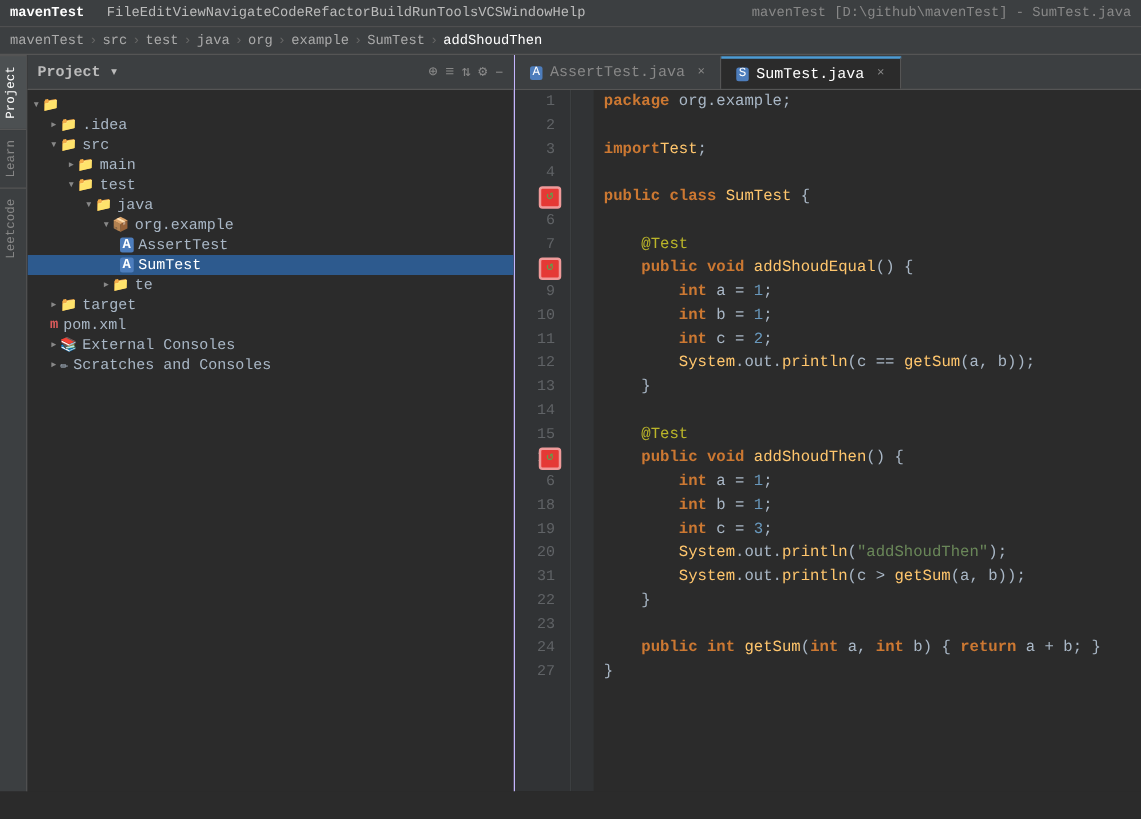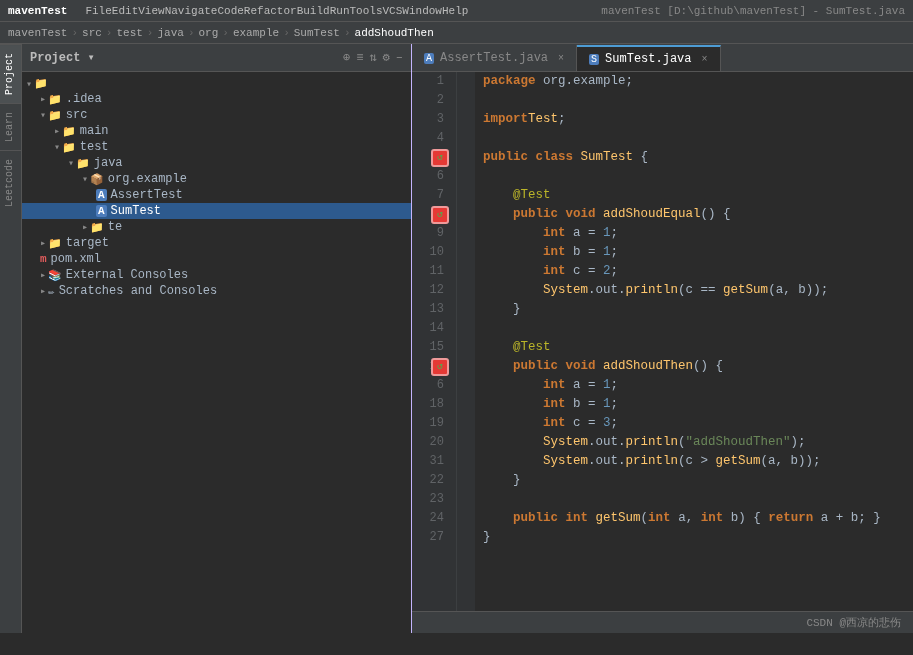--- a/index.html
+++ b/index.html
@@ -448,18 +448,15 @@
           <div class="code-line"><span style="color: rgb(169, 183, 198);">        </span><span style="color: rgb(204, 120, 50); font-weight: bold;">int</span><span style="color: rgb(169, 183, 198);"> b = </span><span style="color: rgb(104, 151, 187);">1</span><span style="color: rgb(169, 183, 198);">;</span></div>
           <div class="code-line"><span style="color: rgb(169, 183, 198);">        </span><span style="color: rgb(204, 120, 50); font-weight: bold;">int</span><span style="color: rgb(169, 183, 198);"> c = </span><span style="color: rgb(104, 151, 187);">3</span><span style="color: rgb(169, 183, 198);">;</span></div>
           <div class="code-line"><span style="color: rgb(255, 198, 109);">        System</span><span style="color: rgb(169, 183, 198);">.out.</span><span style="color: rgb(255, 198, 109);">println</span><span style="color: rgb(169, 183, 198);">(</span><span style="color: rgb(106, 135, 89);">"addShoudThen"</span><span style="color: rgb(169, 183, 198);">);</span></div>
           <div class="code-line"><span style="color: rgb(255, 198, 109);">        System</span><span style="color: rgb(169, 183, 198);">.out.</span><span style="color: rgb(255, 198, 109);">println</span><span style="color: rgb(169, 183, 198);">(c &gt; </span><span style="color: rgb(255, 198, 109);">getSum</span><span style="color: rgb(169, 183, 198);">(a, b));</span></div>
           <div class="code-line"><span style="color: rgb(169, 183, 198);">    }</span></div>
           <div class="code-line"></div>
           <div class="code-line"><span style="color: rgb(169, 183, 198);">    </span><span style="color: rgb(204, 120, 50); font-weight: bold;">public</span><span style="color: rgb(169, 183, 198);"> </span><span style="color: rgb(204, 120, 50); font-weight: bold;">int</span><span style="color: rgb(169, 183, 198);"> </span><span style="color: rgb(255, 198, 109);">getSum</span><span style="color: rgb(169, 183, 198);">(</span><span style="color: rgb(204, 120, 50); font-weight: bold;">int</span><span style="color: rgb(169, 183, 198);"> a, </span><span style="color: rgb(204, 120, 50); font-weight: bold;">int</span><span style="color: rgb(169, 183, 198);"> b) { </span><span style="color: rgb(204, 120, 50); font-weight: bold;">return</span><span style="color: rgb(169, 183, 198);"> a + b; }</span></div>
           <div class="code-line"><span style="color: rgb(169, 183, 198);">}</span></div>
         </div>
     </div>
-    <div class="bottom-watermark">
-      <span>CSDN @西凉的悲伤</span>
-    </div>
   </div>
 
 </div>
 
 </body></html>

